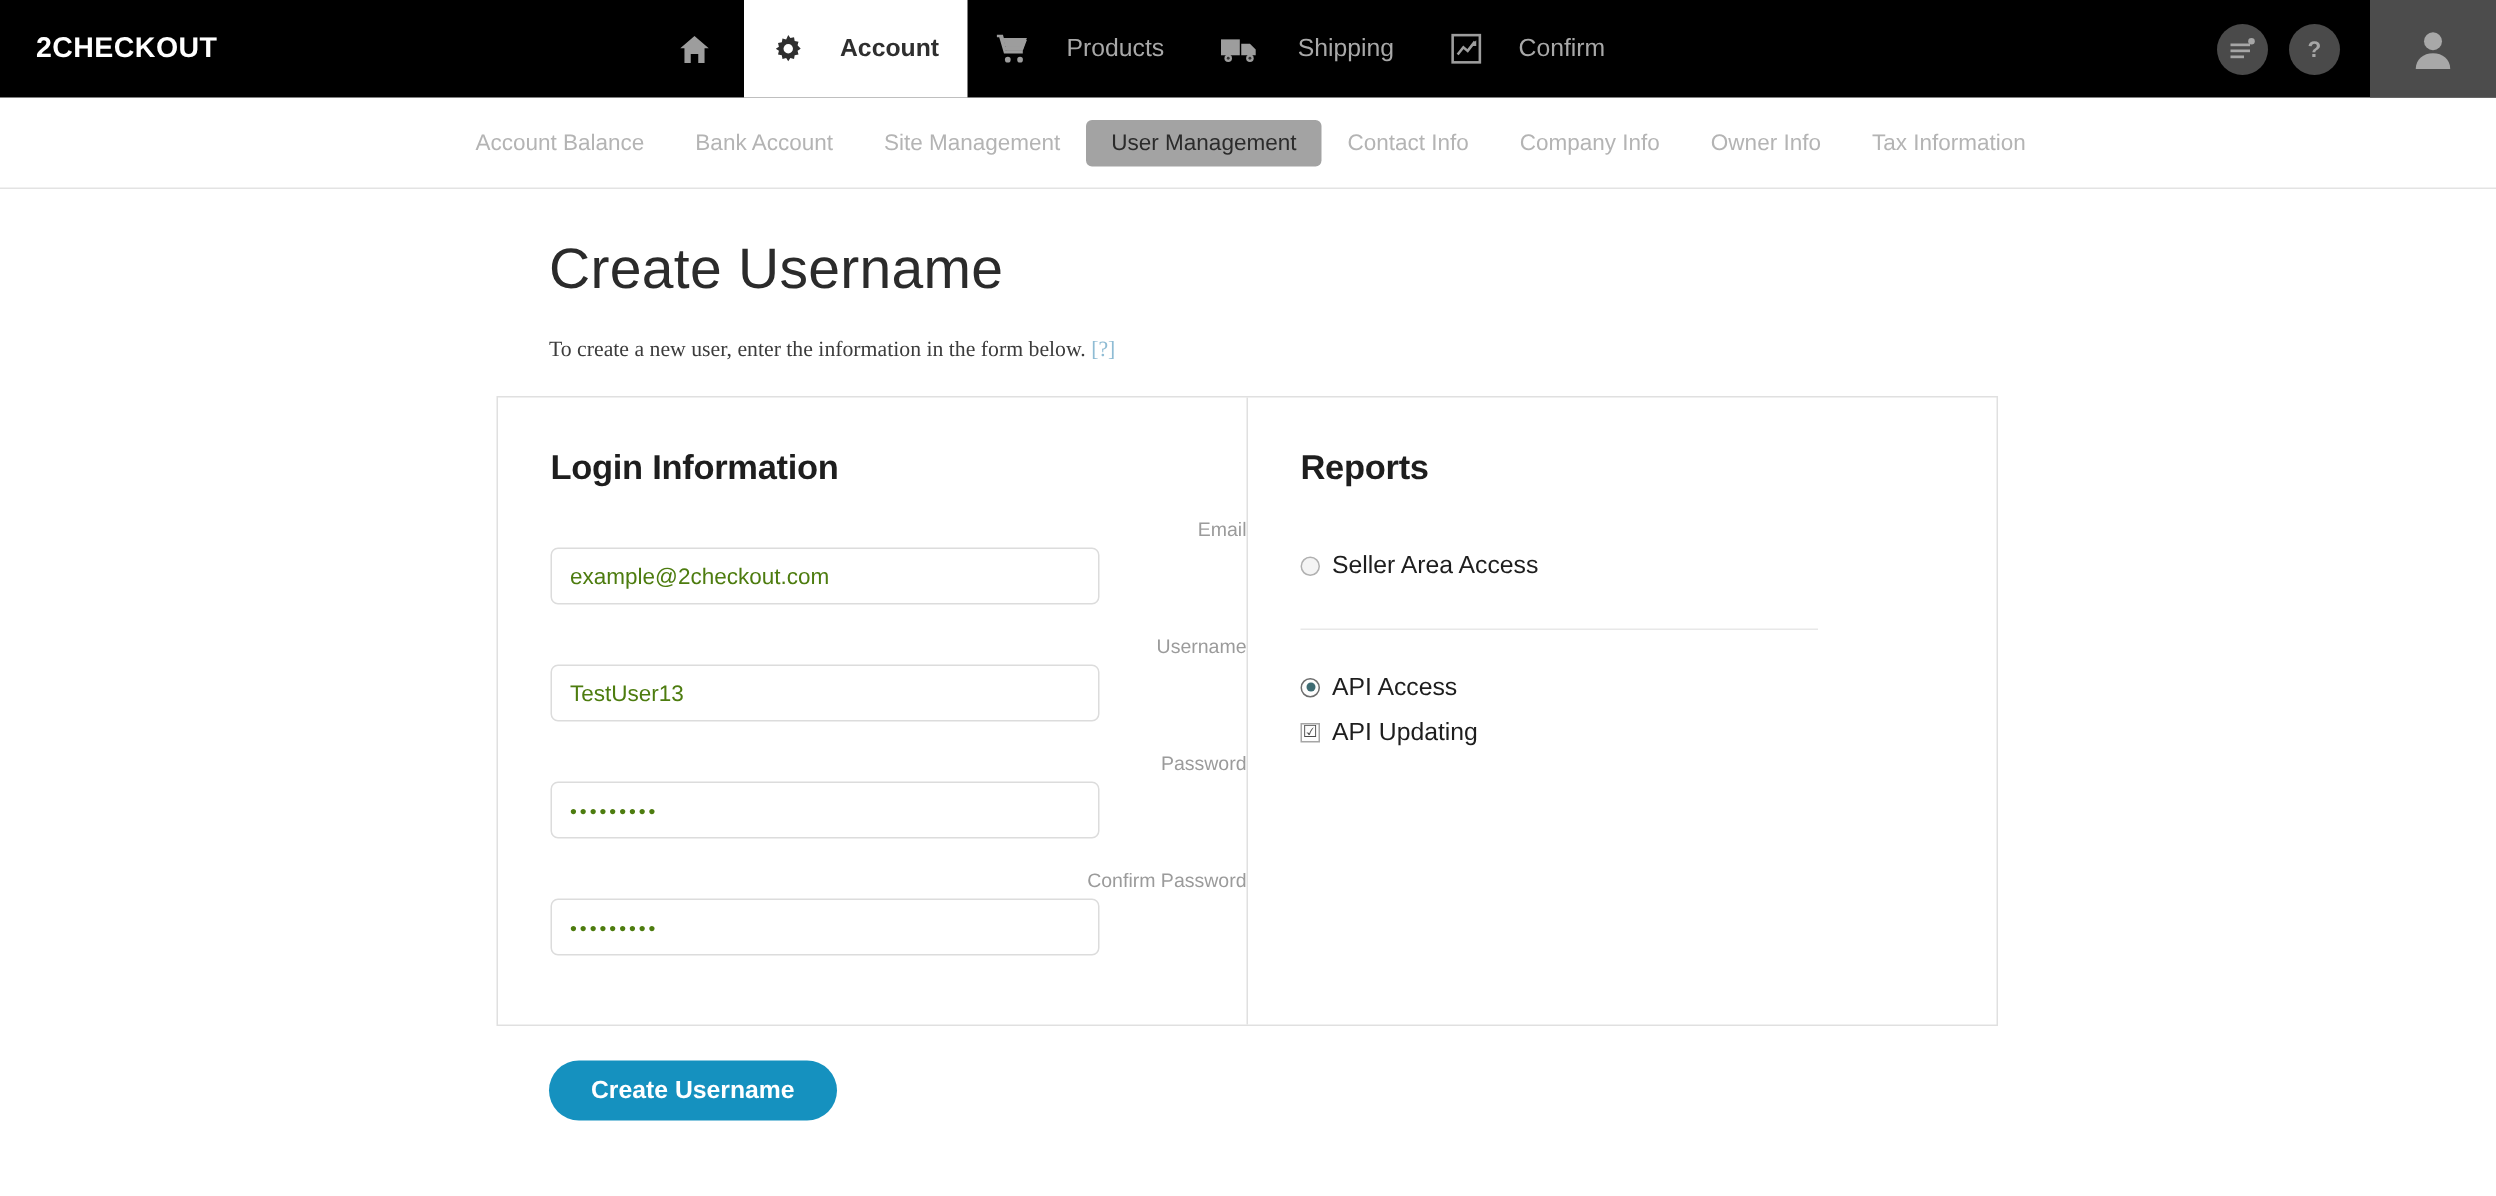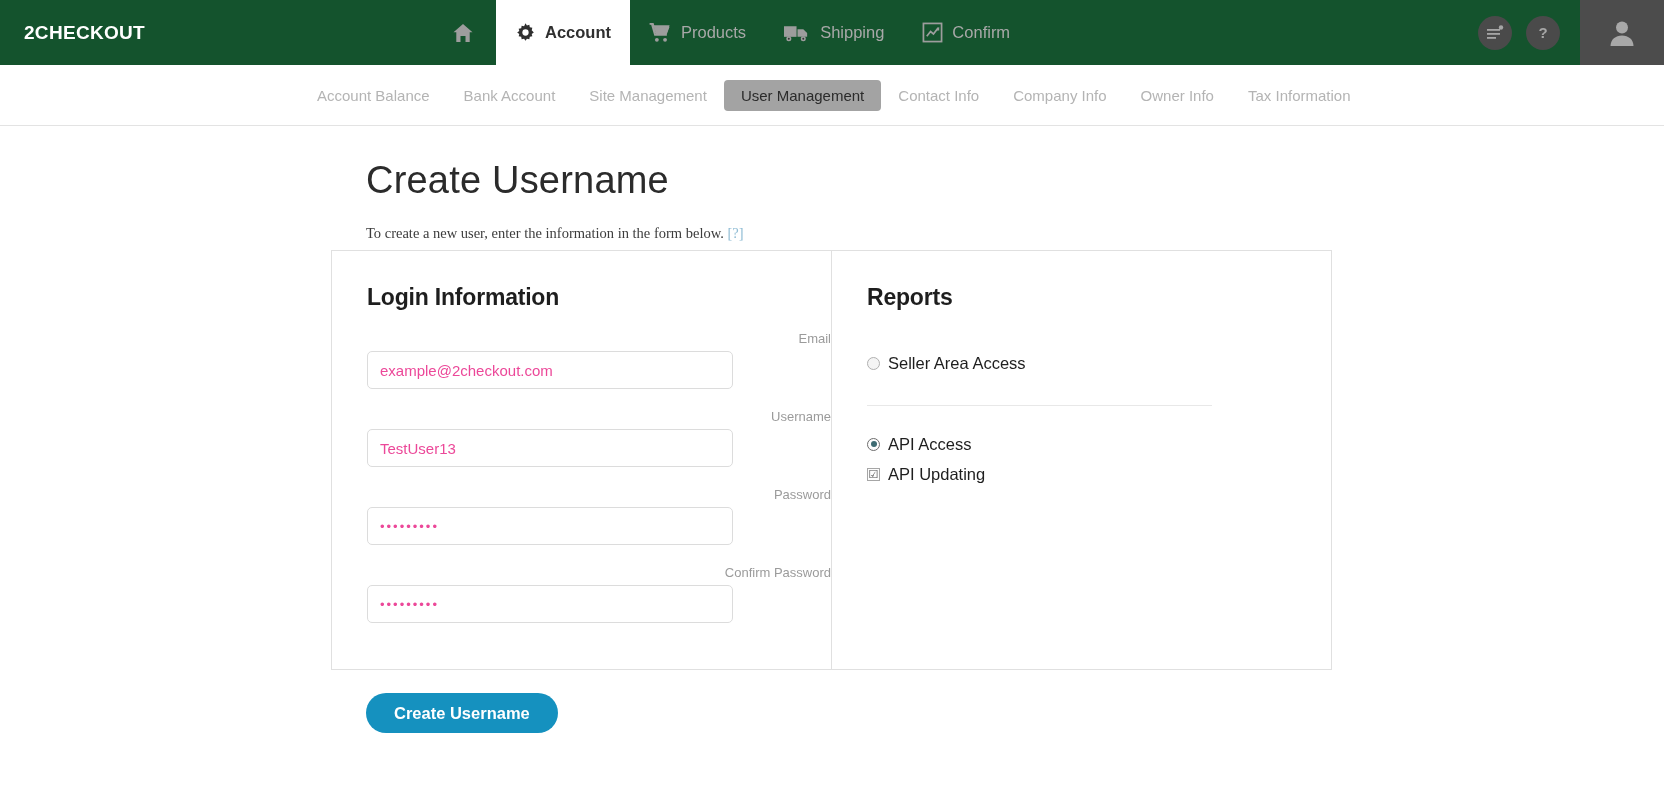--- a/index.html
+++ b/index.html
@@ -7,36 +7,36 @@
     width: 1664px; height: 797px;
     background: #ffffff;
     font-family: "Liberation Sans", sans-serif;
     overflow: hidden;
   }
 
   
   .topnav {
     position: relative;
     height: 65px;
-    background: #14532d;
+    background: #000000;
     display: flex;
     align-items: stretch;
   }
   .brand {
     display: flex; align-items: center;
     padding-left: 24px;
     width: 430px;
     color: #ffffff;
     font-size: 19px;
     font-weight: bold;
     letter-spacing: 0.3px;
   }
   .nav-items { display: flex; align-items: stretch; }
   .nav-item {
-    display: flex; align-items: center; gap: 9px;
+    display: flex; align-items: center; gap: 24px;
     padding: 0 19px;
     color: #a8a8a8;
     font-size: 16.5px;
     cursor: pointer;
     user-select: none;
   }
   .nav-item.home { padding: 0 22px; }
   .nav-item.active {
     background: #ffffff;
     color: #2f2f2f;
@@ -94,21 +94,21 @@
   .page-desc {
     margin-top: 23px;
     font-size: 14.5px;
     color: #3c3c3c;
     font-family: Liberation Serif, serif;
   }
   .help-link { color: #8fbcd4; cursor: pointer; }
 
   
   .card {
-    margin-top: 8px;
+    margin-top: 22px;
     width: 1001px;
     height: 420px;
     border: 1px solid #e0e0e0;
     display: flex;
     margin-left: -35px;
   }
   .card-left  { width: 500px; border-right: 1px solid #e0e0e0; padding: 33px 0 0 35px; }
   .card-right { flex: 1; padding: 33px 0 0 35px; }
   .sec-title {
     font-size: 23px;
@@ -123,21 +123,21 @@
     color: #9b9b9b;
     margin-bottom: 5px;
     text-align: right;
   }
   .field-input {
     width: 366px; height: 38px;
     border: 1px solid #dcdcdc;
     border-radius: 5px;
     padding: 0 12px;
     font-size: 15px;
-    color: #ec4899;
+    color: #4d7c0f;
     font-family: "Liberation Sans", sans-serif;
     outline: none;
     background: #fff;
   }
   .field-input.pw { letter-spacing: 2px; font-size: 13px; }
 
   .access-opts { margin-top: 39px; }
   .opt-row {
     display: flex; align-items: center; gap: 8px;
     font-size: 16.5px;

